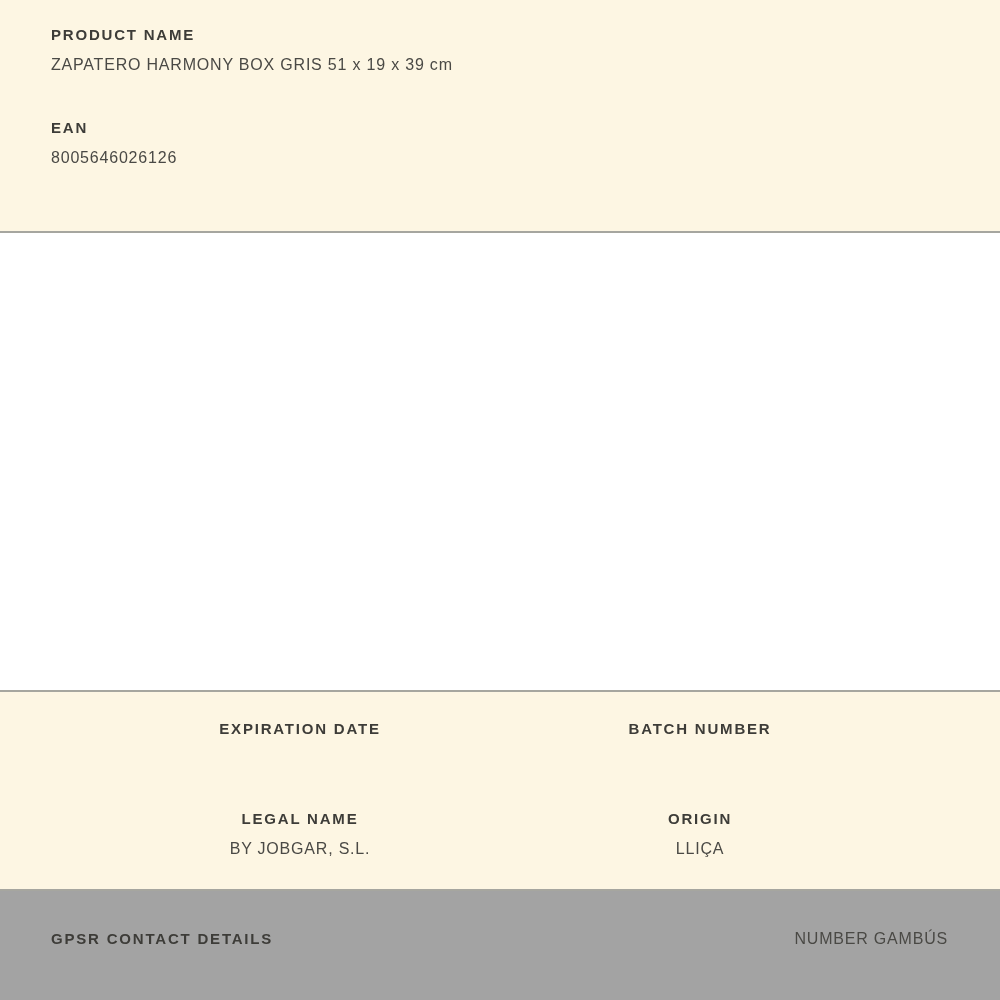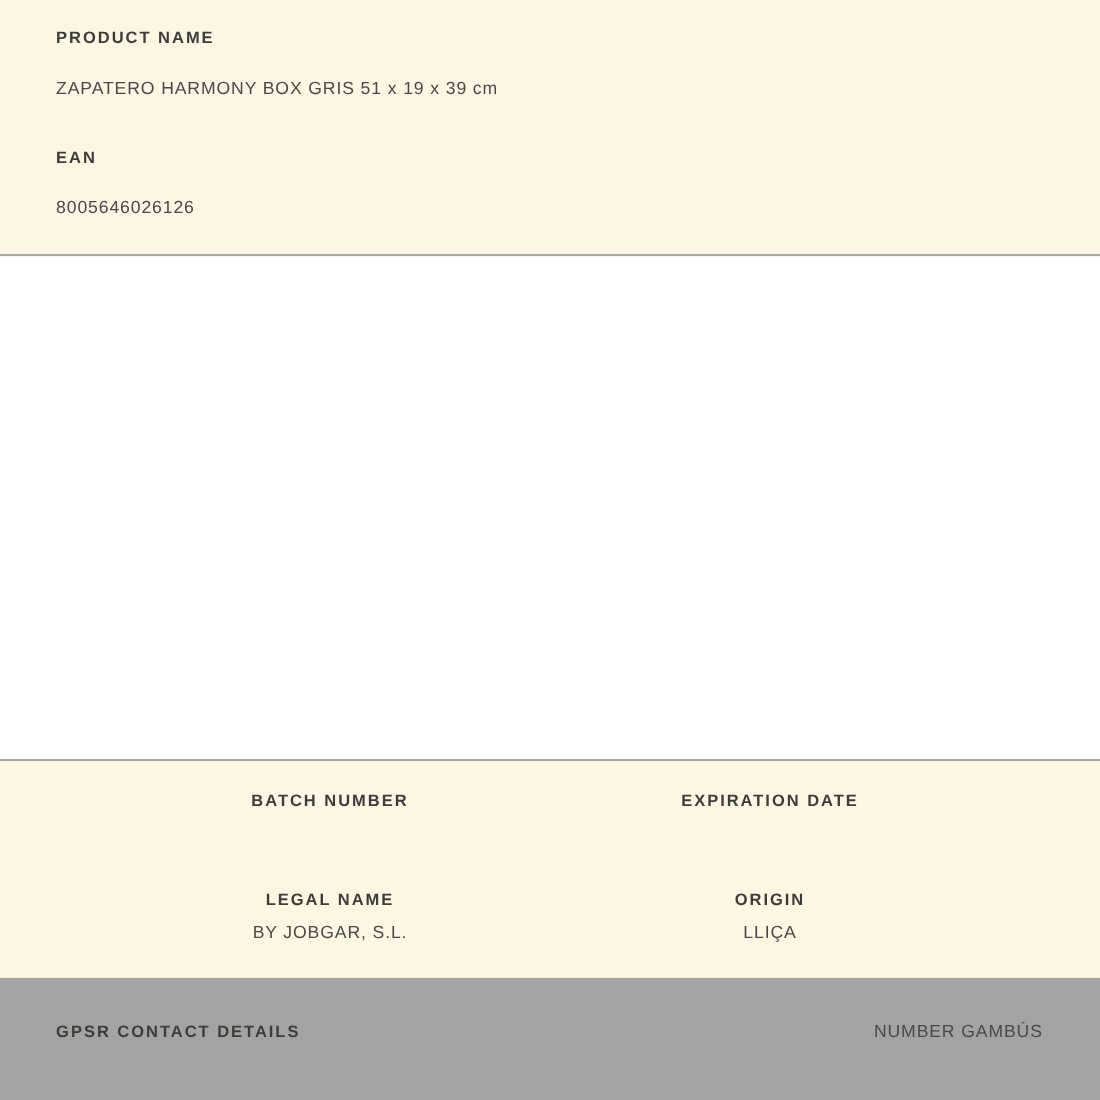--- a/index.html
+++ b/index.html
@@ -45,21 +45,21 @@
     line-height: 18px;
   }
   .value {
     font-size: 16px;
     font-weight: 400;
     letter-spacing: 0.8px;
     color: #4A4945;
     line-height: 19px;
   }
 
-  .band-product .value { margin-top: 27px; }
+  .band-product .value { margin-top: 11px; }
   .ean-block { margin-top: 45px; }
 
   .details-grid {
     display: grid;
     grid-template-columns: 1fr 1fr;
     text-align: center;
   }
   .details-cell { padding-top: 0; }
   .details-row2 { margin-top: 72px; }
   .details-grid .value { margin-top: 11px; }
@@ -83,24 +83,24 @@
     <div class="label">EAN</div>
     <div class="value">8005646026126</div>
   </div>
 </div>
 
 <div class="band-image"></div>
 
 <div class="band-details">
   <div class="details-grid">
     <div class="details-cell">
-      <div class="label">BATCH NUMBER</div>
+      <div class="label">EXPIRATION DATE</div>
     </div>
     <div class="details-cell">
-      <div class="label">EXPIRATION DATE</div>
+      <div class="label">BATCH NUMBER</div>
     </div>
   </div>
   <div class="details-grid details-row2">
     <div class="details-cell">
       <div class="label">LEGAL NAME</div>
       <div class="value">BY JOBGAR, S.L.</div>
     </div>
     <div class="details-cell">
       <div class="label">ORIGIN</div>
       <div class="value">LLIÇA</div>

